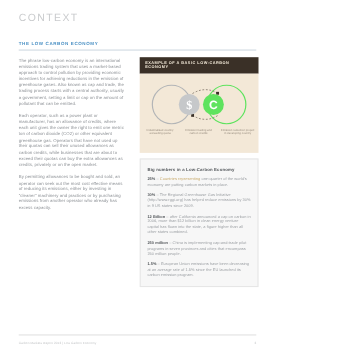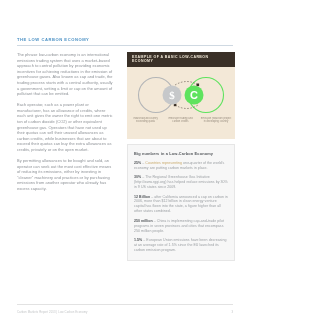--- a/index.html
+++ b/index.html
@@ -82,20 +82,21 @@
   .footer-page{
     position:absolute;right:17px;bottom:9px;
     font-size:2.8px;color:#c3c5c7;
   }
 </style>
 </head>
 <body>
 
 <div class="page">
 
+  <div class="doc-header">CONTEXT</div>
 
   <div class="section-title">THE LOW CARBON ECONOMY</div>
   <div class="rule"></div>
 
   <div class="left-col">
     <p class="para">The phrase low-carbon economy is an international emissions trading system that uses a market-based approach to control pollution by providing economic incentives for achieving reductions in the emission of greenhouse gases. Also known as cap and trade, the trading process starts with a central authority, usually a government, setting a limit or cap on the amount of pollutant that can be emitted.</p>
     <p class="para">Each operator, such as a power plant or manufacturer, has an allowance of credits, where each unit gives the owner the right to emit one metric ton of carbon dioxide (CO2) or other equivalent greenhouse gas. Operators that have not used up their quotas can sell their unused allowances as carbon credits, while businesses that are about to exceed their quotas can buy the extra allowances as credits, privately or on the open market.</p>
     <p class="para">By permitting allowances to be bought and sold, an operator can seek out the most cost effective means of reducing its emissions, either by investing in "cleaner" machinery and practices or by purchasing emissions from another operator who already has excess capacity.</p>
   </div>
 

